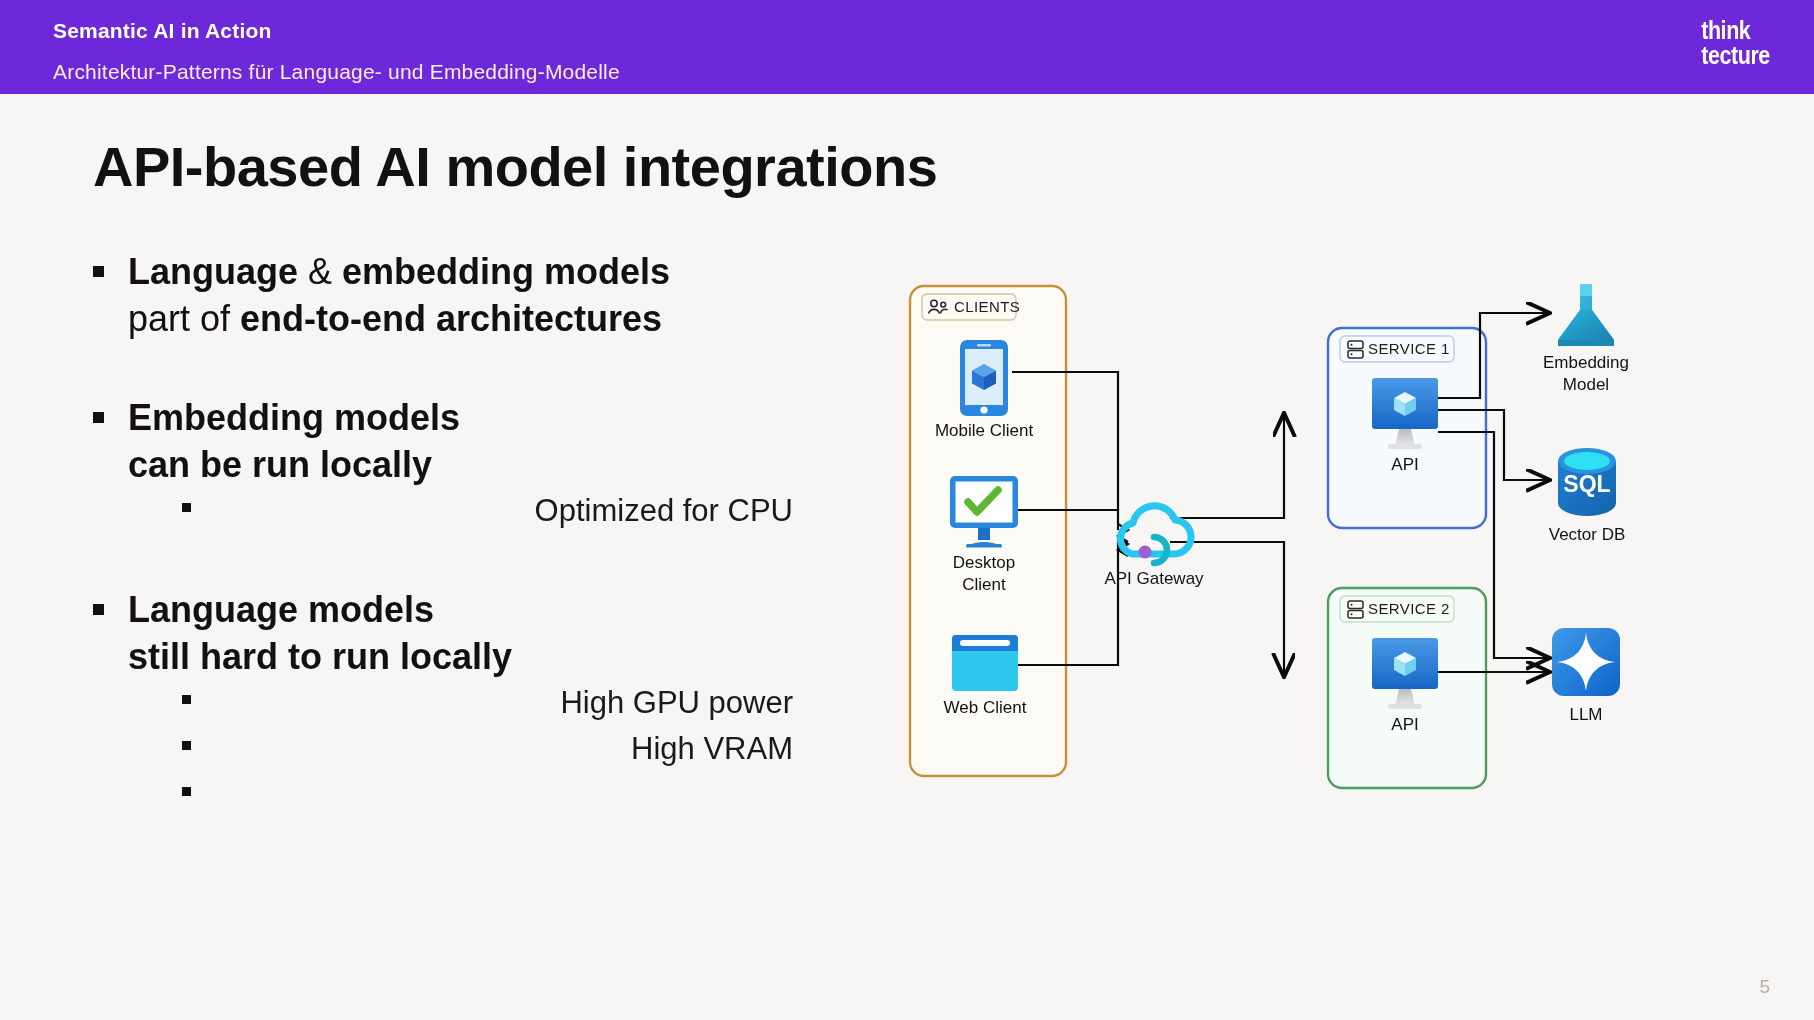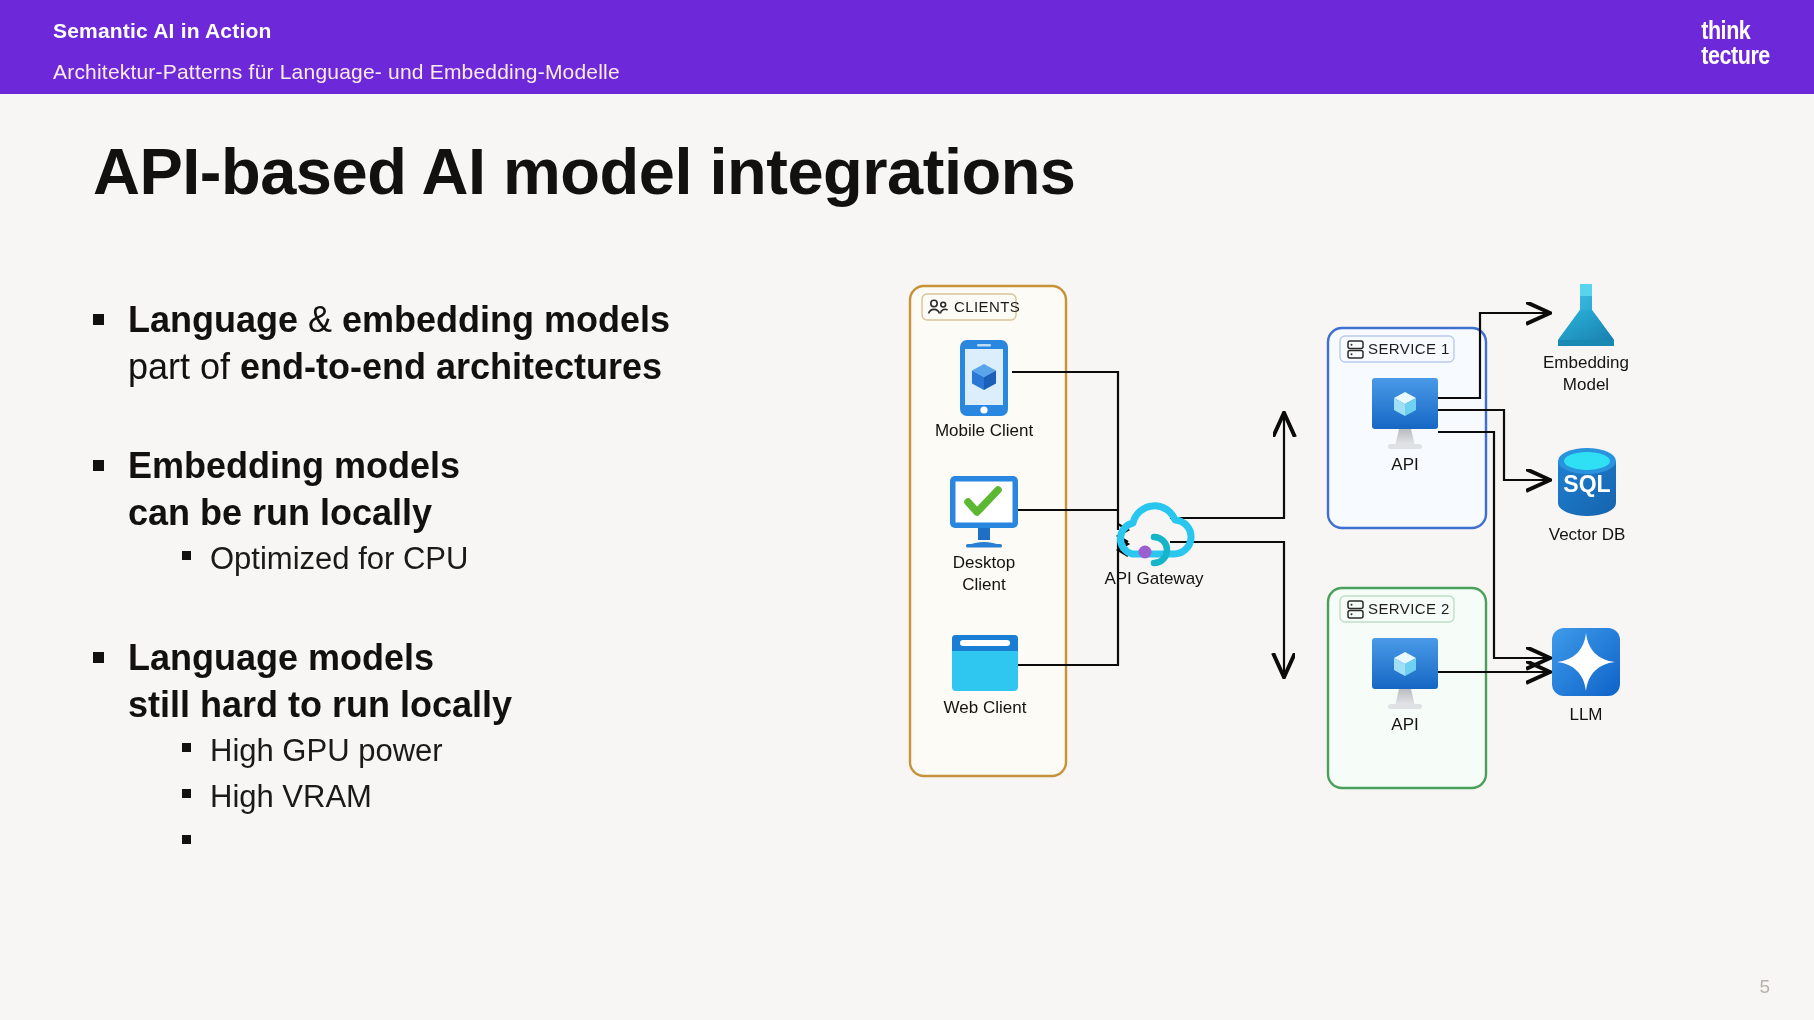--- a/index.html
+++ b/index.html
@@ -26,35 +26,35 @@
   .logo{
     position:absolute;right:44px;top:18px;
     color:#ffffff;font-size:25px;font-weight:bold;line-height:1.0;
     text-align:left;letter-spacing:-.5px;
     transform:scaleX(.86);transform-origin:right top;
   }
   .logo span{display:block;}
   
   .page-title{
     position:absolute;left:93px;top:134px;
-    font-size:65px;font-weight:bold;color:#13110f;letter-spacing:-.5px;
-  }
-  
-  .bullets{position:absolute;left:93px;top:248px;width:700px;margin-top:48px;}
+    font-size:56px;font-weight:bold;color:#13110f;letter-spacing:-.5px;
+  }
+  
+  .bullets{position:absolute;left:93px;top:248px;width:700px;}
   .bullet{position:relative;display:flex;margin-bottom:0;}
   .b-sq{
     width:11px;height:11px;background:#13110f;flex:0 0 11px;
     margin-top:18px;margin-right:24px;
   }
   .b-sq.sub{width:9px;height:9px;flex:0 0 9px;margin-top:15px;margin-right:19px;}
   .b-text{font-size:36px;line-height:47px;color:#13110f;}
   .b-text.sub{font-size:31px;line-height:46px;font-weight:normal;color:#1a1a1a;}
   .bold{font-weight:bold;}
   .reg{font-weight:normal;}
-  .lvl2{margin-left:89px;}
+  .lvl2{margin-left:89px;justify-content:space-between;}
   .gap-lg{height:52px;}
   
   .page-num{
     position:absolute;right:44px;bottom:22px;
     font-size:19px;color:#b7b2ac;
   }
   
   .diagram{position:absolute;left:904px;top:280px;width:880px;height:620px;}
   .diagram svg{display:block;}
 </style>

